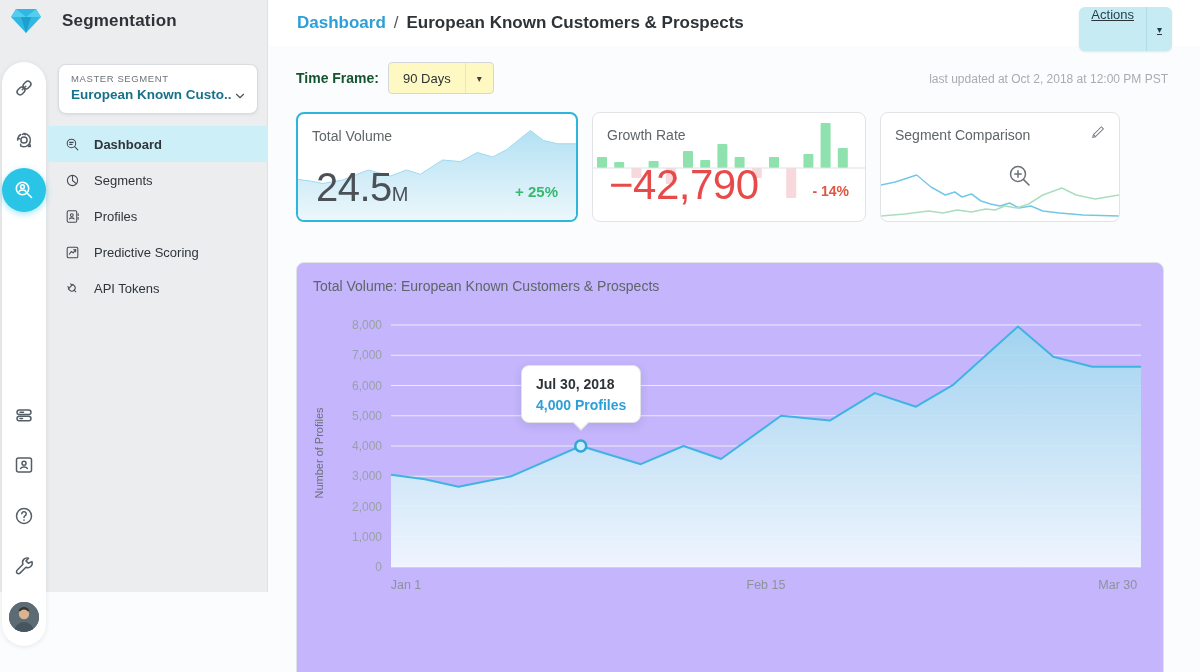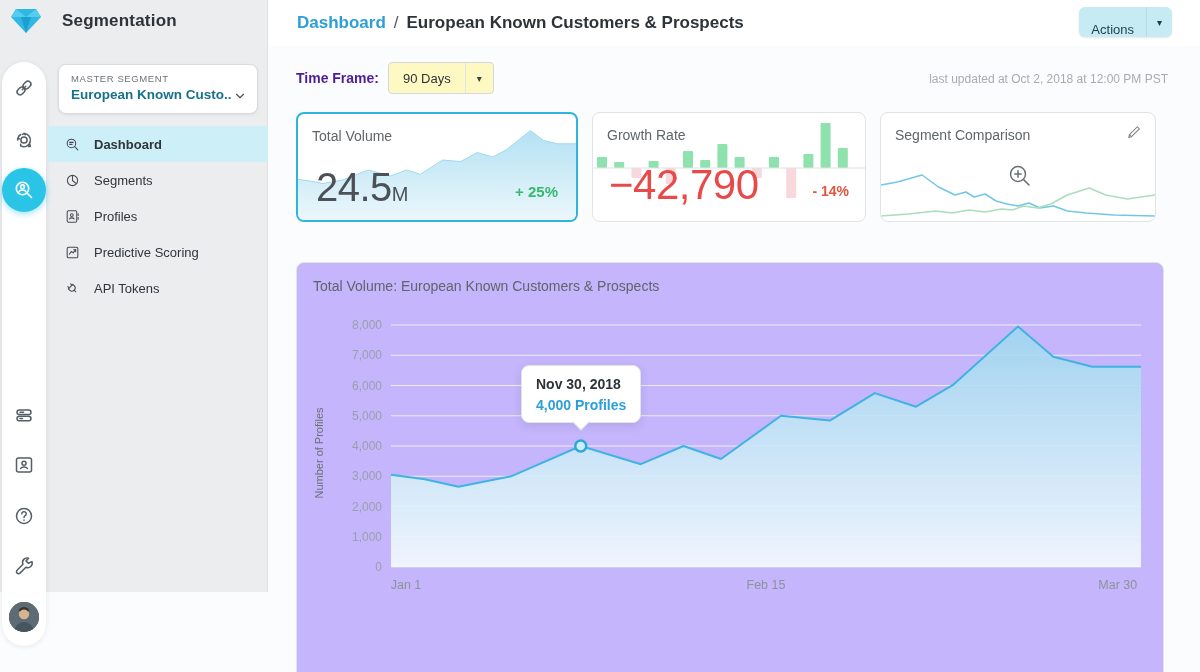--- a/index.html
+++ b/index.html
@@ -30,37 +30,37 @@
   .menu-item svg { width:17px; height:17px; stroke:#454b51; fill:none; stroke-width:1.5; stroke-linecap:round; stroke-linejoin:round; flex:none; }
   .menu-label { font-size:13px; color:#2f353a; font-weight:400; }
   .menu-item.active .menu-label { font-weight:600; }
 
   
   .topbar { position:absolute; left:269px; top:0; width:931px; height:46px; background:#fff; }
   .breadcrumb { position:absolute; left:28px; top:0; height:46px; display:flex; align-items:center; gap:8px; }
   .bc-link { font-size:17px; font-weight:600; color:#2d9fd8; cursor:pointer; }
   .bc-sep { font-size:17px; color:#555b60; font-weight:300; }
   .bc-current { font-size:17px; font-weight:600; color:#2e3338; }
-  .actions-btn { position:absolute; right:28px; top:7px; height:30px; display:flex; align-items:flex-end; background:#c6ebf3; border-radius:6px; box-shadow:0 1px 2px rgba(40,50,60,.12); cursor:pointer; overflow:hidden; }
+  .actions-btn { position:absolute; right:28px; top:7px; height:44px; display:flex; align-items:flex-start; background:#c6ebf3; border-radius:6px; box-shadow:0 1px 2px rgba(40,50,60,.12); cursor:pointer; overflow:hidden;text-decoration:underline; }
   .actions-label { padding:0 12px; font-size:13px; color:#1d3d4b; }
   .actions-caret { width:26px; text-align:center; font-size:10px; color:#1d3d4b; border-left:1px solid #aedde8; align-self:stretch; display:flex; align-items:center; justify-content:center; }
 
   
   .toolbar { position:absolute; left:296px; top:62px; right:32px; height:34px; }
-  .tf-label { position:absolute; left:0; top:8px; font-size:14px; font-weight:700; color:#4c1d95; }
+  .tf-label { position:absolute; left:0; top:8px; font-size:14px; font-weight:700; color:#14532d; }
   .tf-select { position:absolute; left:92px; top:0; height:32px; display:flex; align-items:center; background:#fef9c3; border:1px solid #d5d8db; border-radius:4px; cursor:pointer; overflow:hidden; }
   .tf-value { padding:0 14px; font-size:13px; color:#2e3338; }
   .tf-caret { width:28px; align-self:stretch; display:flex; align-items:center; justify-content:center; font-size:10px; color:#3c4247; border-left:1px solid #e2e4e7; }
   .last-updated { position:absolute; right:0; top:10px; font-size:12px; color:#a7acb1; }
 
   
   .card { position:absolute; top:112px; height:110px; background:#fff; border:1px solid #e1e3e6; border-radius:8px; overflow:hidden; cursor:pointer; }
   .card-tv { left:296px; width:282px; border:2px solid #2db5dc; }
   .card-gr { left:592px; width:274px; }
-  .card-sc { left:880px; width:276px; cursor:default; }
+  .card-sc { left:880px; width:240px; cursor:default; }
   .card-title { position:absolute; left:14px; top:14px; font-size:14px; color:#5f6569; z-index:3; }
   .card svg.fill { position:absolute; left:0; top:0; width:100%; height:100%; z-index:1; }
   .big-num { position:absolute; left:18px; bottom:10px; font-size:40px; color:#4b5157; z-index:3; letter-spacing:-.5px; }
   .big-num .unit { font-size:20px; }
   .tv-change { position:absolute; right:18px; bottom:20px; font-size:15px; font-weight:700; color:#35b96d; z-index:3;margin-left:8px; }
   .gr-num { position:absolute; left:16px; bottom:12px; font-size:42px; color:#e84a4a; z-index:3; letter-spacing:-.5px; }
   .gr-change { position:absolute; right:16px; bottom:22px; font-size:14px; font-weight:700; color:#e0563e; z-index:3; }
   .edit-icon { position:absolute; right:12px; top:10px; width:18px; height:18px; z-index:3; cursor:pointer; }
   .edit-icon svg { width:18px; height:18px; stroke:#7b8187; fill:none; stroke-width:1.4; stroke-linecap:round; stroke-linejoin:round; }
   .zoom-icon { position:absolute; left:124px; top:48px; width:30px; height:30px; z-index:3; cursor:pointer; }
@@ -320,16 +320,16 @@
       <text x="85" y="66" text-anchor="end" font-size="12" fill="#9aa0a7" font-family="Liberation Sans,sans-serif">8,000</text>
       <path d="M94.0 211.7 L127.8 216.3 L161.5 223.8 L214.0 213.3 L283.8 183.0 L343.8 201.2 L386.5 183.0 L424.0 196.0 L484.0 152.8 L532.8 157.6 L577.8 130.1 L619.0 143.7 L656.5 121.6 L721.0 63.5 L756.3 93.8 L795.3 103.7 L844.0 103.7 L 844 304 L 94 304 Z" fill="url(#mg)" opacity="0.9"></path>
       <path d="M94.0 211.7 L127.8 216.3 L161.5 223.8 L214.0 213.3 L283.8 183.0 L343.8 201.2 L386.5 183.0 L424.0 196.0 L484.0 152.8 L532.8 157.6 L577.8 130.1 L619.0 143.7 L656.5 121.6 L721.0 63.5 L756.3 93.8 L795.3 103.7 L844.0 103.7" fill="none" stroke="#3fb4e3" stroke-width="2" stroke-linejoin="round"></path>
       <text x="109" y="326" text-anchor="middle" font-size="12.5" fill="#8d9399" font-family="Liberation Sans,sans-serif">Jan 1</text>
       <text x="469" y="326" text-anchor="middle" font-size="12.5" fill="#8d9399" font-family="Liberation Sans,sans-serif">Feb 15</text>
       <text x="820.75" y="326" text-anchor="middle" font-size="12.5" fill="#8d9399" font-family="Liberation Sans,sans-serif">Mar 30</text>
       <circle cx="283.75" cy="183" r="5.5" fill="#cfeefb" stroke="#2da8d8" stroke-width="2.5"></circle>
       <text transform="rotate(-90 26 190)" x="26" y="190" text-anchor="middle" font-size="11" fill="#6b7075" font-family="Liberation Sans,sans-serif">Number of Profiles</text>
     </svg>
   <div class="tooltip">
-    <div class="tt-date">Nov 30, 2018</div>
+    <div class="tt-date">Jul 30, 2018</div>
     <div class="tt-value">4,000 Profiles</div>
   </div>
 </div>
 
 </body></html>

